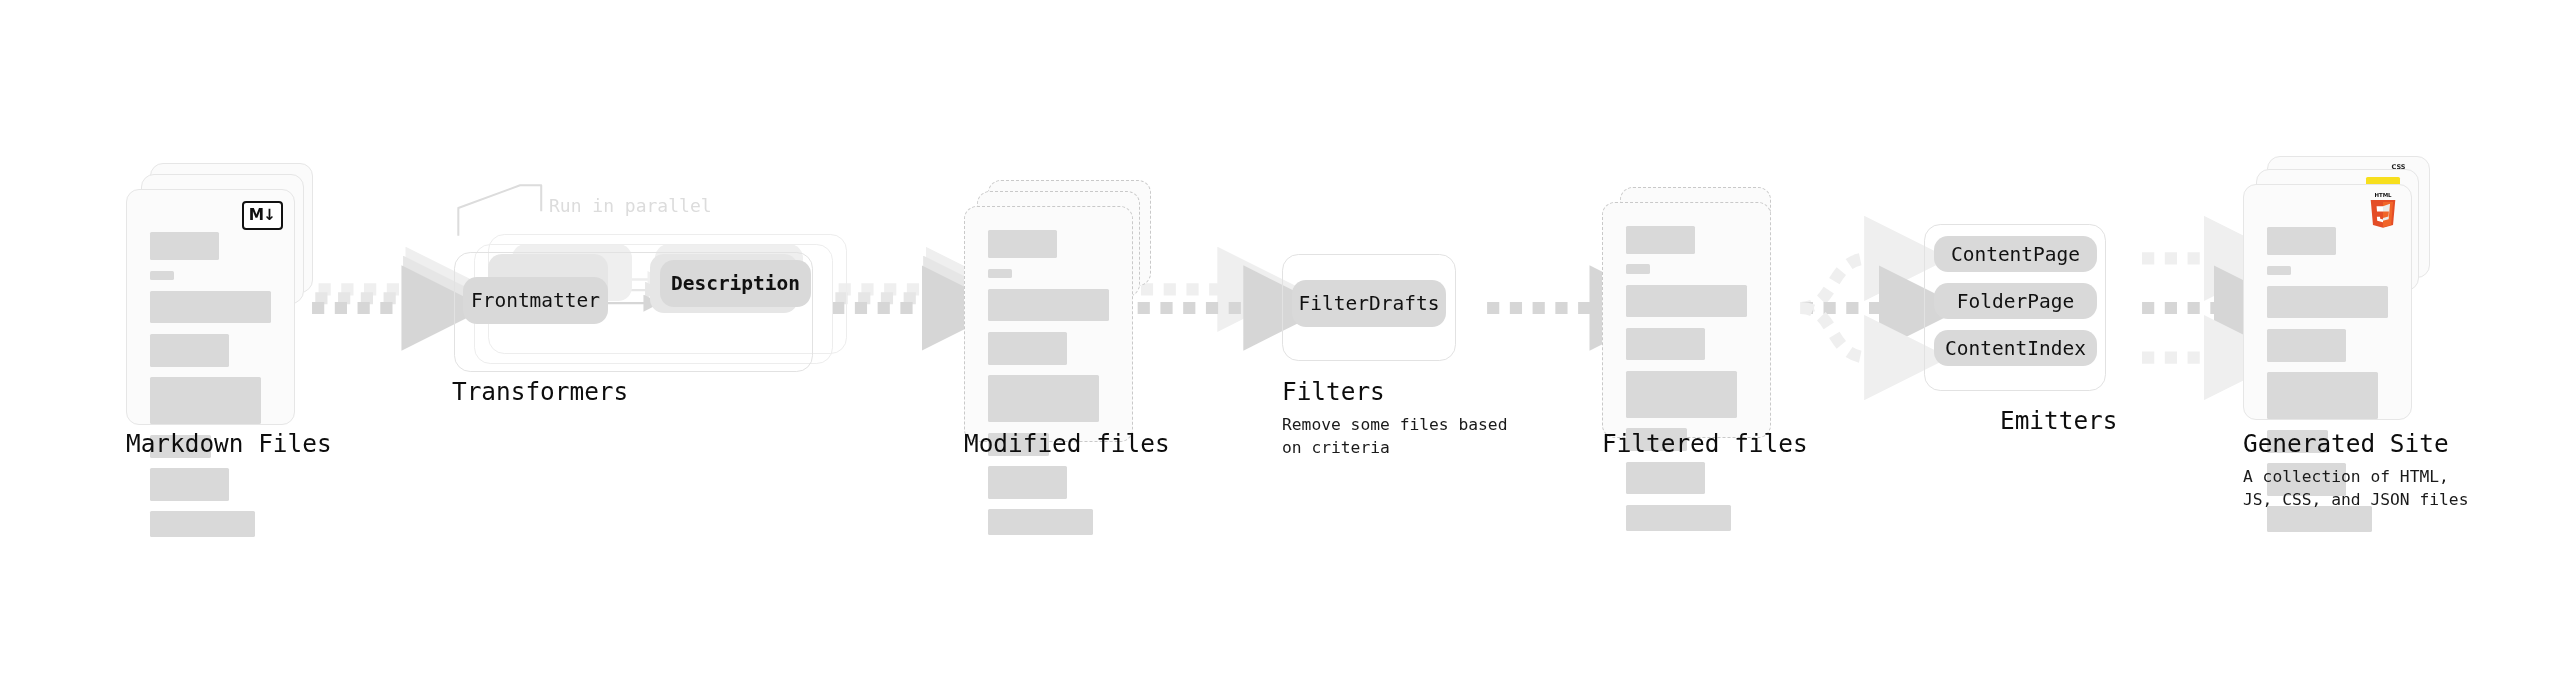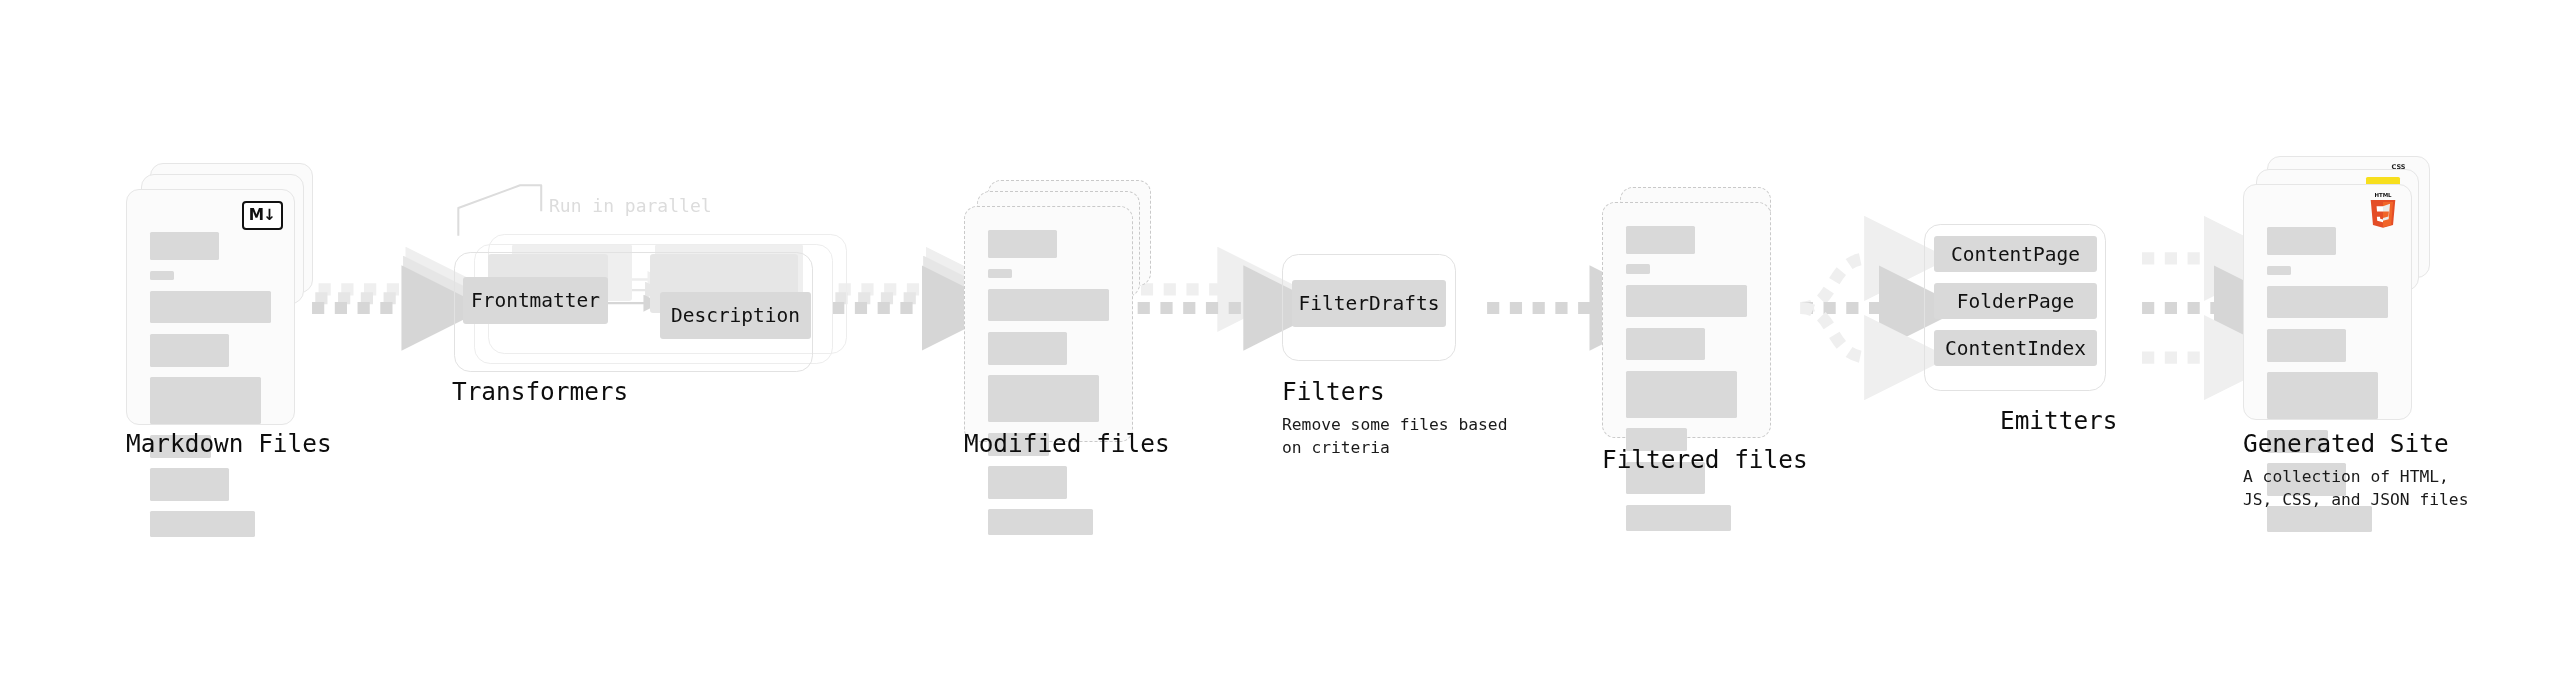--- a/index.html
+++ b/index.html
@@ -53,21 +53,21 @@
     font-size:16.3px;color:#1a1a1a;line-height:1.42;white-space:pre-line;
   }
 
   
   .tf-layer{
     position:absolute;
     border:1.6px solid #EDEDED;border-radius:16.3px;background:transparent;
     box-sizing:border-box;
   }
   .pill{
-    position:absolute;border-radius:3px;
+    position:absolute;border-radius:14px;
     display:flex;align-items:center;justify-content:center;
     font-size:19.5px;color:#111;white-space:nowrap;
   }
   .pill.l0{background:#EFEFEF;color:transparent;}
   .pill.l1{background:#E6E6E6;color:transparent;}
   .pill.l2{background:#D9D9D9;color:#111;}
 
   .box-outline{
     position:absolute;border:1.6px solid #E2E2E2;border-radius:16.3px;
     box-sizing:border-box;background:transparent;
@@ -172,21 +172,21 @@
     <div class="pill l0" style="left:655px;top:244px;width:148px;height:57px;"></div>
 
     <div class="tf-layer" style="left:474px;top:244px;width:359px;height:120px;"></div>
     <div class="pill l1" style="left:488px;top:254px;width:120px;height:59px;"></div>
     <div class="pill l1" style="left:650px;top:254px;width:148px;height:59px;"></div>
 
     <div class="box-outline" style="left:454px;top:252px;width:359px;height:120px;"></div>
     <div class="pill l2" style="left:463px;top:277px;width:145px;height:47px;">
       <span>Frontmatter</span>
     </div>
-    <div class="pill l2" style="left:660px;top:292px;width:151px;height:47px;">
+    <div class="pill l2" style="left:660px;top:260px;width:151px;height:47px;font-weight:bold;">
       <span>Description</span>
     </div>
   </div>
 
   <div class="stage-title" style="left:452px;top:377px;">Transformers</div>
 
   <div class="doc-stack" style="left:964px;top:180px;">
     <div class="doc dashed" style="left:24.4px;top:0px;width:163px;height:106px;"></div>
     <div class="doc dashed" style="left:13px;top:11.4px;width:163px;height:106px;"></div>
     <div class="doc dashed" style="left:0px;top:26px;width:169px;height:236px;">
@@ -220,21 +220,21 @@
         <div class="bar" style="width:20%;height:9.8px;"></div>
         <div class="bar" style="width:100%;height:32.5px;"></div>
         <div class="bar" style="width:65%;height:32.5px;"></div>
         <div class="bar" style="width:92%;height:47px;"></div>
         <div class="bar" style="width:50%;height:23px;"></div>
         <div class="bar" style="width:65%;height:32.5px;"></div>
         <div class="bar" style="width:87%;height:26px;"></div>
       </div>
     </div>
   </div>
-  <div class="stage-title" style="left:1602px;top:429px;margin-top:16px;">Filtered files</div>
+  <div class="stage-title" style="left:1602px;top:429px;">Filtered files</div>
 
   <div class="box-outline" style="left:1924px;top:224px;width:182px;height:167px;"></div>
   <div class="pill l2" style="left:1934px;top:236px;width:163px;height:36px;">
     <span>ContentPage</span>
   </div>
   <div class="pill l2" style="left:1934px;top:283px;width:163px;height:36px;">
     <span>FolderPage</span>
   </div>
   <div class="pill l2" style="left:1934px;top:330px;width:163px;height:36px;">
     <span>ContentIndex</span>

